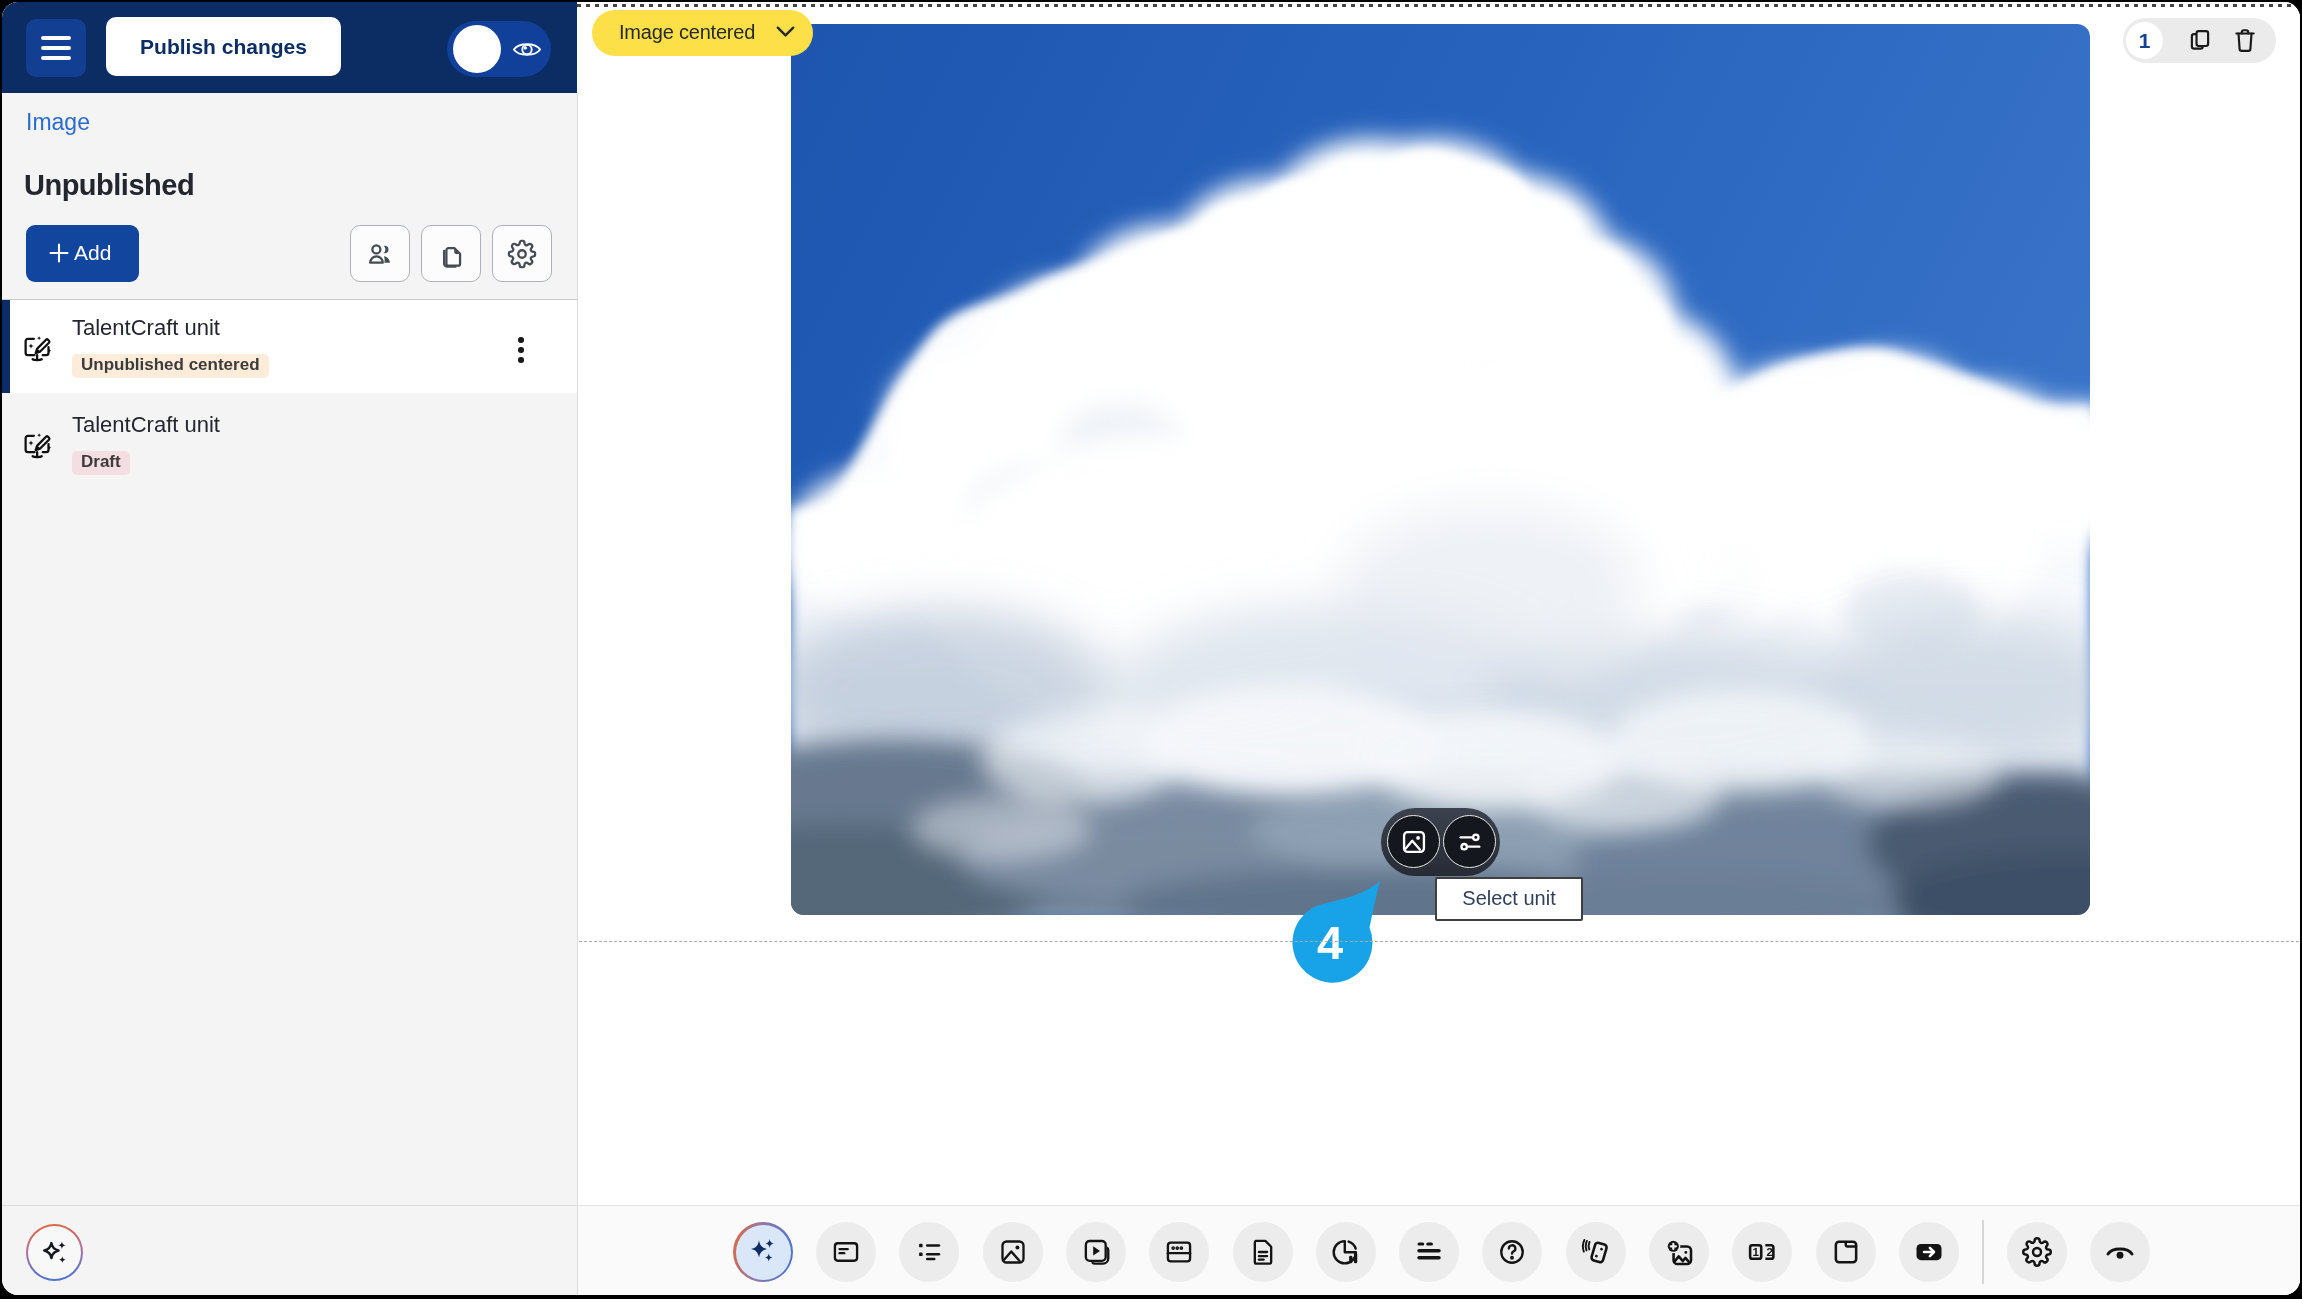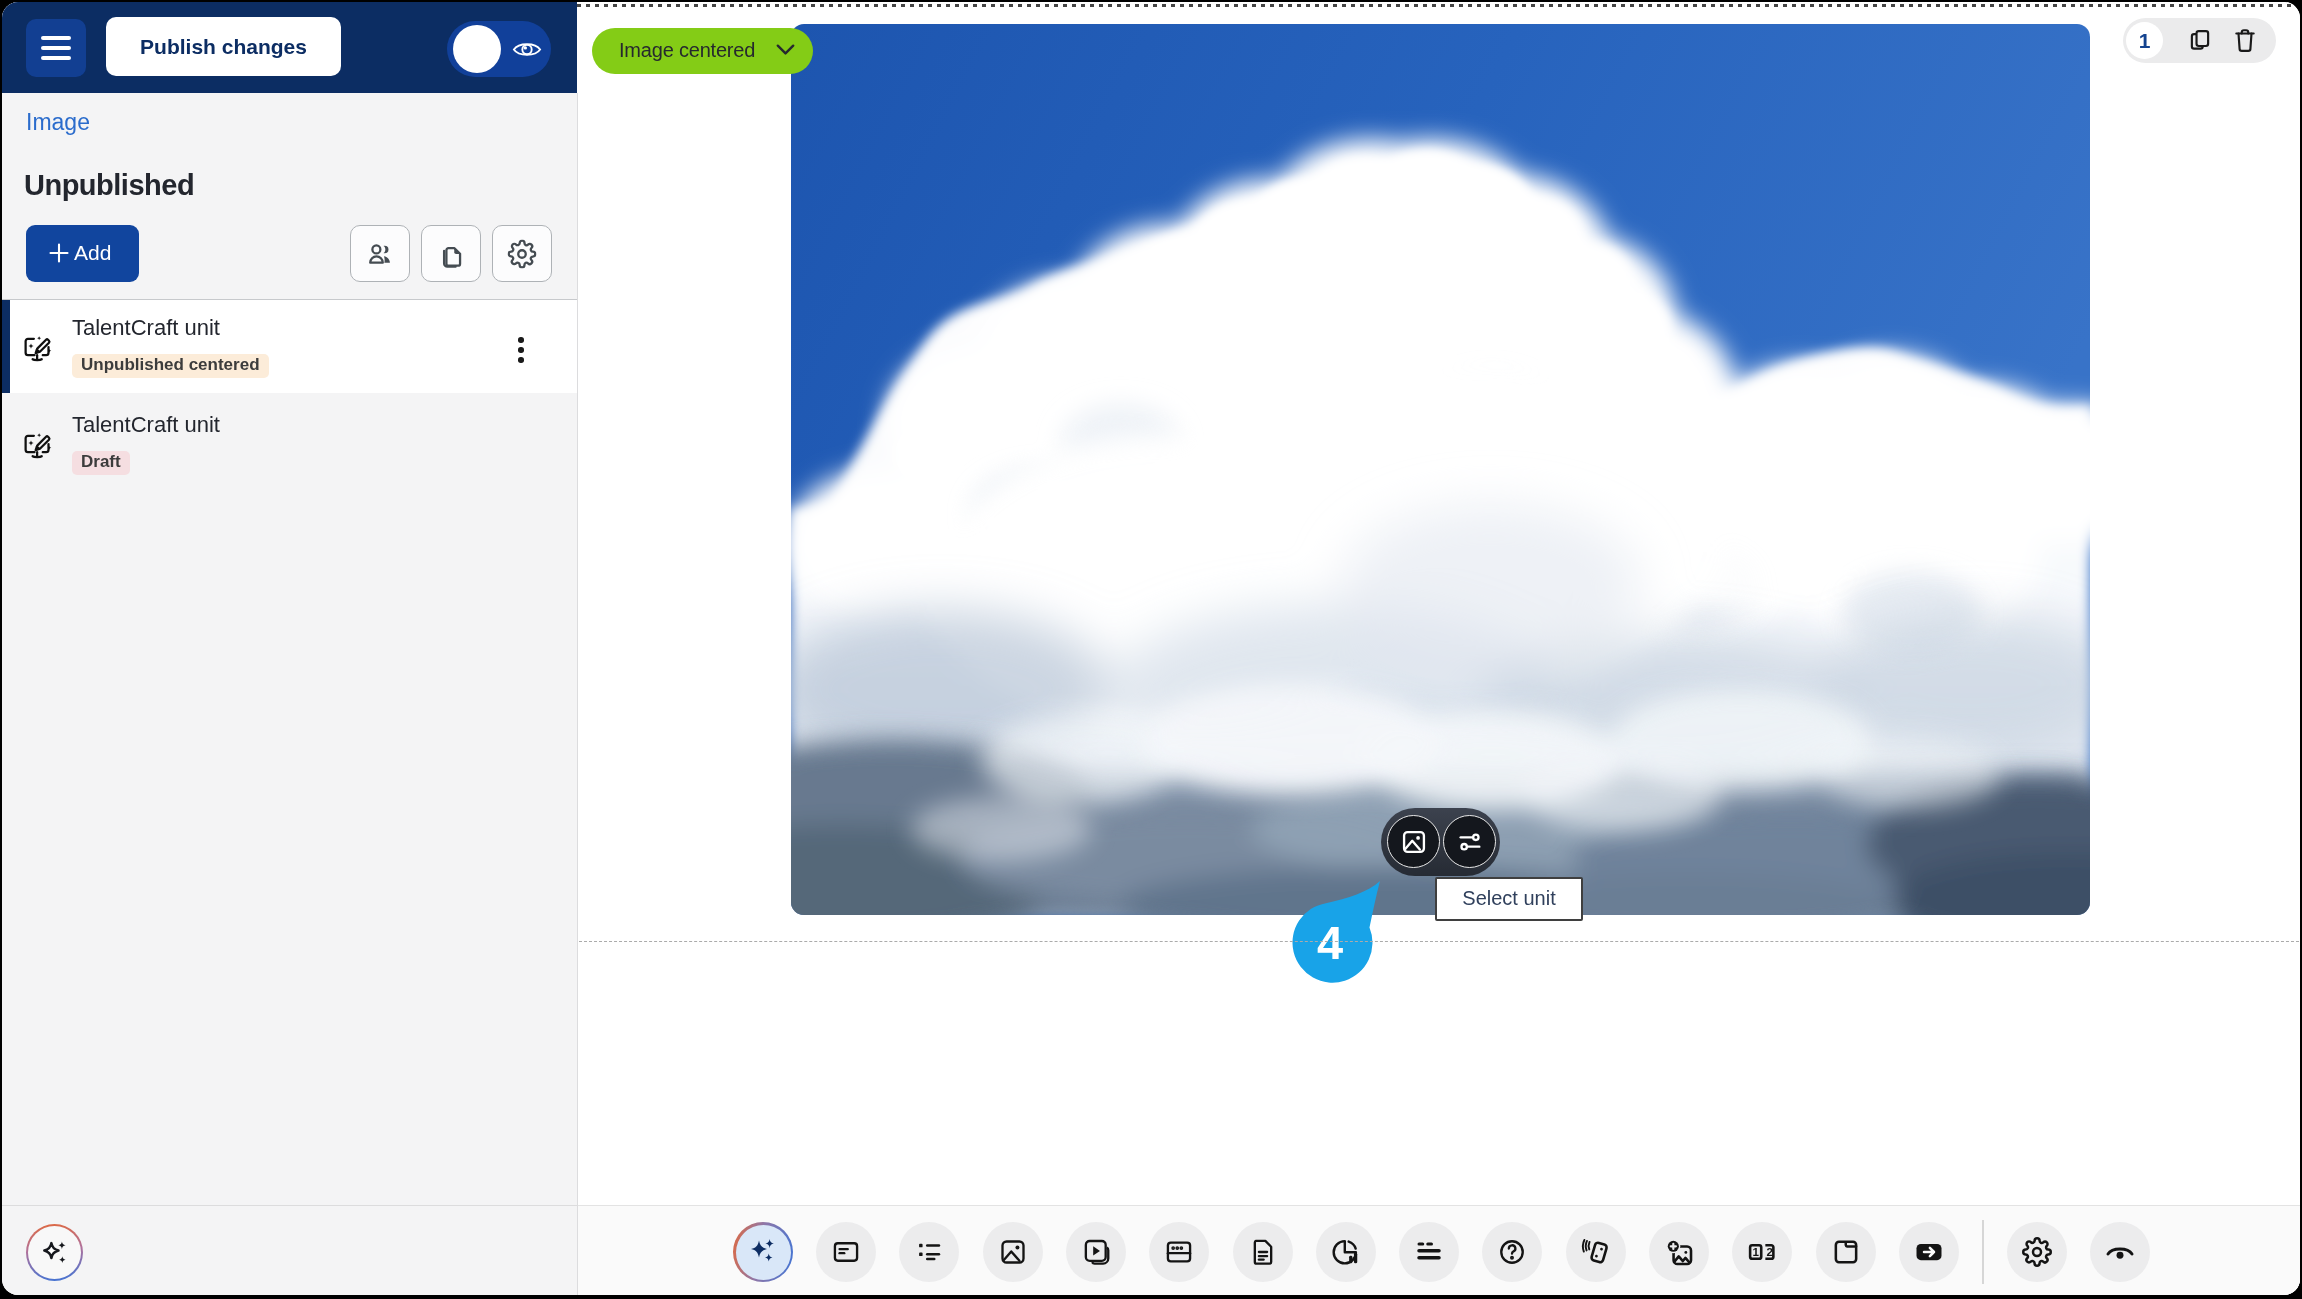--- a/index.html
+++ b/index.html
@@ -39,21 +39,21 @@
 
 .sfootline { position:absolute; left:0; top:1203px; width:575px; height:1px; background:#dcdcdd; }
 .sparkbtn { position:absolute; left:24px; top:1222px; width:57px; height:57px; border-radius:50%; background:linear-gradient(175deg,#e0693f,#b0719b 45%,#3f74d6); }
 .sparkbtn .inner { position:absolute; left:2px; top:2px; width:53px; height:53px; border-radius:50%; background:#f8f8f8; }
 .sparkbtn svg { position:absolute; left:13px; top:13px; }
 
 
 .main { position:absolute; left:575px; top:0; width:1727px; height:100%; background:#fff; }
 .vline { position:absolute; left:575px; top:91px; width:1px; height:1208px; background:#dcdcde; z-index:40; }
 .topdots { position:absolute; left:0px; top:2px; width:1727px; height:2.5px; background:repeating-linear-gradient(90deg,#454545 0 4px,transparent 4px 9px); }
-.imgcentered { position:absolute; left:15px; top:26px; width:221px; height:46px; background:#84cc16; border-radius:23px; color:#26292e; font-size:22px; }
+.imgcentered { position:absolute; left:15px; top:8px; width:221px; height:46px; background:#fde047; border-radius:23px; color:#26292e; font-size:22px; }
 .imgcentered span { position:absolute; left:27px; top:11px; font-size:20px; letter-spacing:-0.2px; }
 .imgcentered svg { position:absolute; left:184px; top:16px; }
 
 .photo { position:absolute; left:214px; top:22px; width:1299px; height:891px; border-radius:13px; overflow:hidden; }
 
 .toprightpill { position:absolute; left:1546px; top:16px; width:153px; height:45px; background:#ebebec; border-radius:23px; }
 .onecirc { position:absolute; left:3px; top:4px; width:37px; height:37px; background:#fff; border-radius:50%; color:#14438f; font-size:21px; font-weight:bold; text-align:center; line-height:37px; }
 .tpcopy { position:absolute; left:64px; top:9px; }
 .tptrash { position:absolute; left:109px; top:9px; }
 

